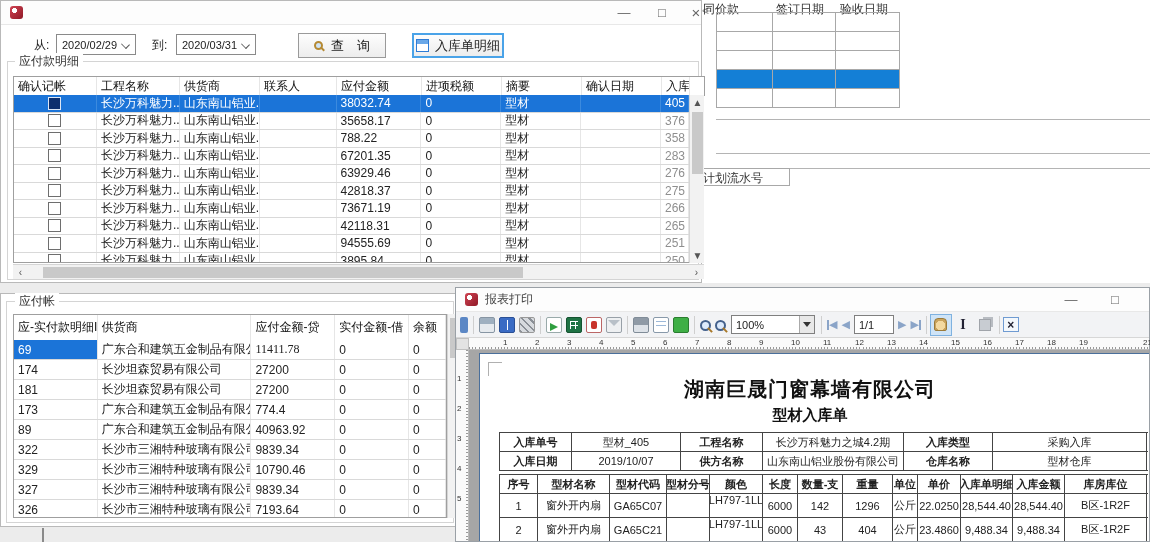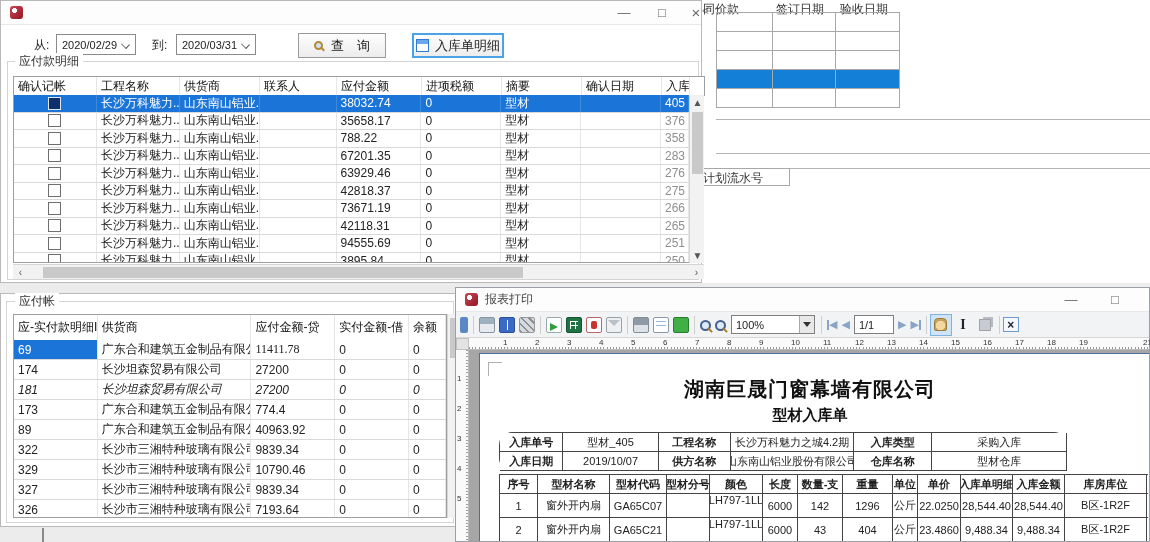--- a/index.html
+++ b/index.html
@@ -377,21 +377,21 @@
             <div class="tcell" style="width: 74px;">0</div>
             <div class="tcell" style="width: 37px;">0</div>
           </div>
           <div class="trow" style="height: 20px;">
             <div class="tcell" style="width: 84px;">174</div>
             <div class="tcell" style="width: 154px;">长沙坦森贸易有限公司</div>
             <div class="tcell" style="width: 84px;">27200</div>
             <div class="tcell" style="width: 74px;">0</div>
             <div class="tcell" style="width: 37px;">0</div>
           </div>
-          <div class="trow" style="height: 20px; font-style: italic;">
+          <div class="trow" style="height: 20px;">
             <div class="tcell" style="width: 84px;">181</div>
             <div class="tcell" style="width: 154px;">长沙坦森贸易有限公司</div>
             <div class="tcell" style="width: 84px;">27200</div>
             <div class="tcell" style="width: 74px;">0</div>
             <div class="tcell" style="width: 37px;">0</div>
           </div>
           <div class="trow" style="height: 20px;">
             <div class="tcell" style="width: 84px;">173</div>
             <div class="tcell" style="width: 154px;">广东合和建筑五金制品有限公司</div>
             <div class="tcell" style="width: 84px;">774.4</div>
@@ -525,21 +525,21 @@
         <span style="top: 84px;">3</span>
         <span style="top: 114px;">4</span>
         <span style="top: 144px;">5</span>
       </div>
 
     <div class="preview">
       <div class="paper">
         <div class="cornermark"></div>
         <div class="rpt-company">湖南巨晟门窗幕墙有限公司</div>
         <div class="rpt-doctitle">型材入库单</div>
-        <div class="rtbl" style="left:19px; top:78px; width:568px;border-radius:13px;" id="rtbl-info">
+        <div class="rtbl" style="left:19px; top:78px; width:649px;" id="rtbl-info">
             <div class="trow" style="height: 19px;">
               <div class="tcell lab" style="width: 72px;">入库单号</div>
               <div class="tcell" style="width: 109px;">型材_405</div>
               <div class="tcell lab" style="width: 82px;">工程名称</div>
               <div class="tcell" style="width: 141px;">长沙万科魅力之城4.2期</div>
               <div class="tcell lab" style="width: 89px;">入库类型</div>
               <div class="tcell" style="width: 154px;">采购入库</div>
             </div>
             <div class="trow" style="height: 19px;">
               <div class="tcell lab" style="width: 72px;">入库日期</div>

